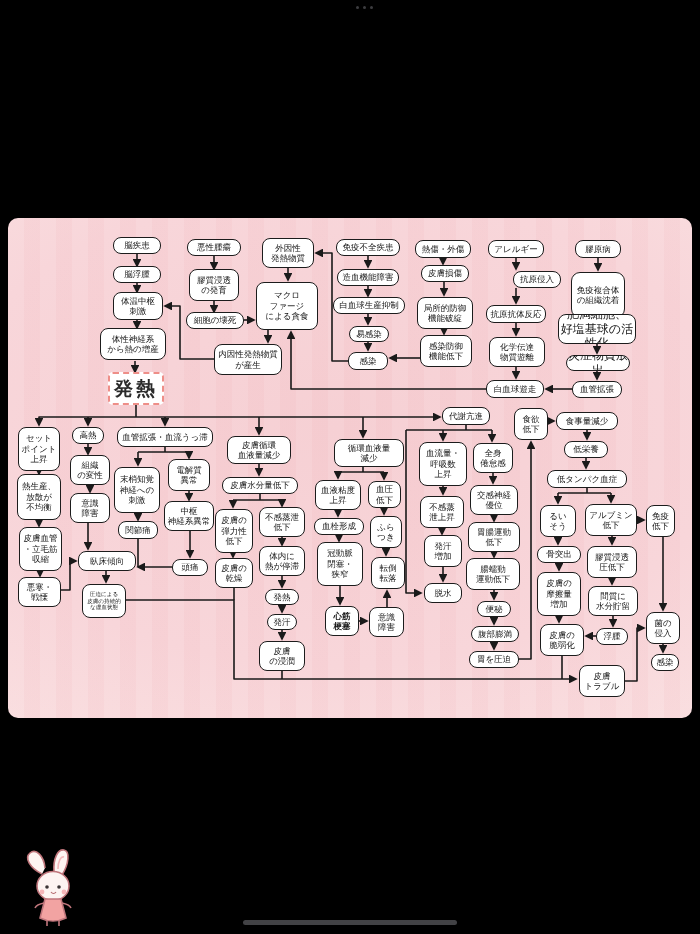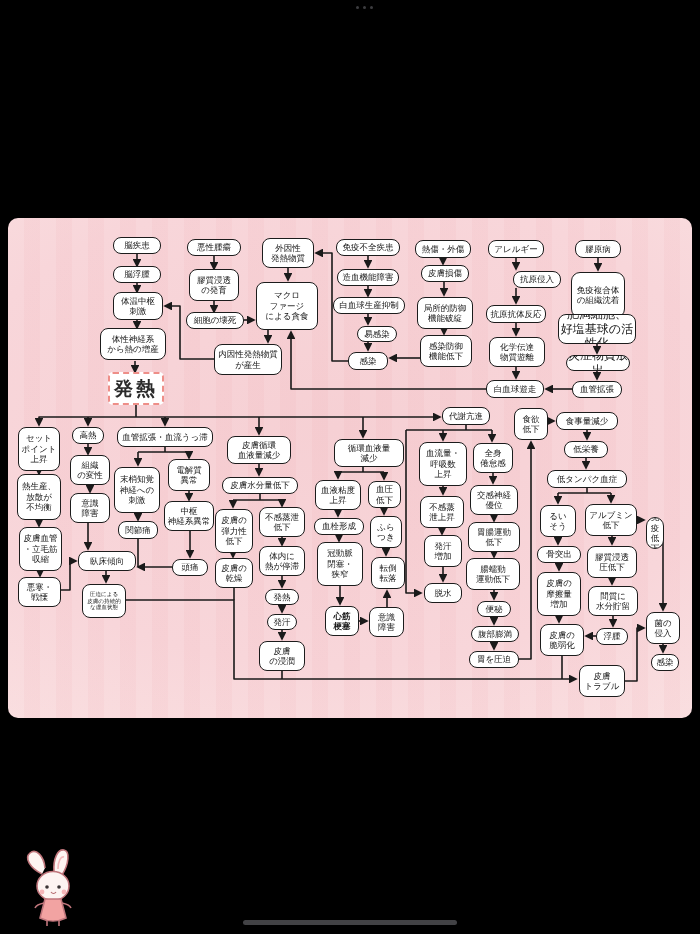--- a/index.html
+++ b/index.html
@@ -194,21 +194,21 @@
       <div class="fnode" style="left: 262px; top: 238px; width: 52px; height: 30px;">外因性
 発熱物質</div>
       <div class="fnode" style="left: 256px; top: 282px; width: 62px; height: 48px;">マクロ
 ファージ
 による貪食</div>
       <div class="fnode" style="left: 214px; top: 344px; width: 68px; height: 31px;">内因性発熱物質
 が産生</div>
       <div class="fnode" style="left: 336px; top: 239px; width: 64px; height: 17px;">免疫不全疾患</div>
       <div class="fnode" style="left: 337px; top: 269px; width: 62px; height: 17px;">造血機能障害</div>
       <div class="fnode" style="left: 333px; top: 297px; width: 72px; height: 17px;">白血球生産抑制</div>
-      <div class="fnode" style="left: 349px; top: 326px; width: 40px; height: 16px; margin-left: 8px;">易感染</div>
+      <div class="fnode" style="left: 349px; top: 326px; width: 40px; height: 16px;">易感染</div>
       <div class="fnode" style="left: 348px; top: 352px; width: 40px; height: 18px;">感染</div>
       <div class="fnode" style="left: 415px; top: 240px; width: 56px; height: 18px;">熱傷・外傷</div>
       <div class="fnode" style="left: 421px; top: 265px; width: 48px; height: 17px;">皮膚損傷</div>
       <div class="fnode" style="left: 417px; top: 297px; width: 56px; height: 32px;">局所的防御
 機能破綻</div>
       <div class="fnode" style="left: 420px; top: 335px; width: 52px; height: 32px;">感染防御
 機能低下</div>
       <div class="fnode" style="left: 488px; top: 240px; width: 56px; height: 18px;">アレルギー</div>
       <div class="fnode" style="left: 513px; top: 271px; width: 48px; height: 17px;">抗原侵入</div>
       <div class="fnode" style="left: 486px; top: 305px; width: 60px; height: 18px;">抗原抗体反応</div>
@@ -308,21 +308,21 @@
 運動低下</div>
       <div class="fnode" style="left: 477px; top: 601px; width: 34px; height: 16px;">便秘</div>
       <div class="fnode" style="left: 471px; top: 626px; width: 48px; height: 16px;">腹部膨満</div>
       <div class="fnode" style="left: 469px; top: 651px; width: 50px; height: 17px;">胃を圧迫</div>
       <div class="fnode" style="left: 564px; top: 441px; width: 44px; height: 17px;">低栄養</div>
       <div class="fnode" style="left: 547px; top: 470px; width: 80px; height: 18px;">低タンパク血症</div>
       <div class="fnode" style="left: 540px; top: 505px; width: 36px; height: 32px;">るい
 そう</div>
       <div class="fnode" style="left: 585px; top: 504px; width: 52px; height: 32px;">アルブミン
 低下</div>
-      <div class="fnode" style="left: 646px; top: 517px; width: 18px; height: 32px; border-radius: 13px;">免疫
+      <div class="fnode" style="left: 646px; top: 505px; width: 29px; height: 32px;">免疫
 低下</div>
       <div class="fnode" style="left: 537px; top: 546px; width: 44px; height: 17px;">骨突出</div>
       <div class="fnode" style="left: 587px; top: 546px; width: 50px; height: 32px;">膠質浸透
 圧低下</div>
       <div class="fnode" style="left: 537px; top: 572px; width: 44px; height: 44px;">皮膚の
 摩擦量
 増加</div>
       <div class="fnode" style="left: 588px; top: 586px; width: 50px; height: 30px;">間質に
 水分貯留</div>
       <div class="fnode" style="left: 540px; top: 624px; width: 44px; height: 32px;">皮膚の

